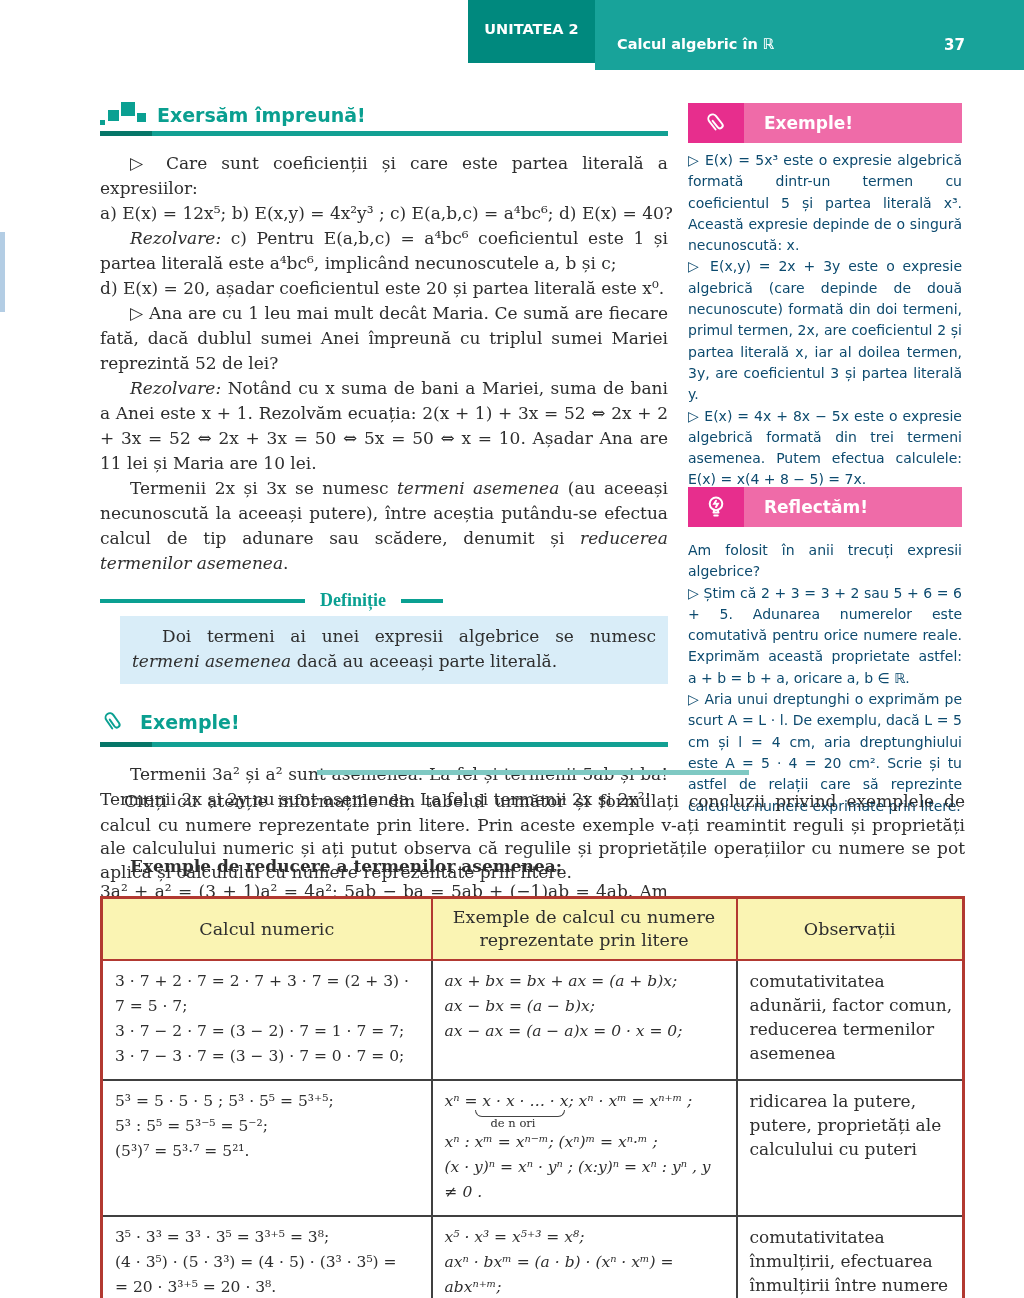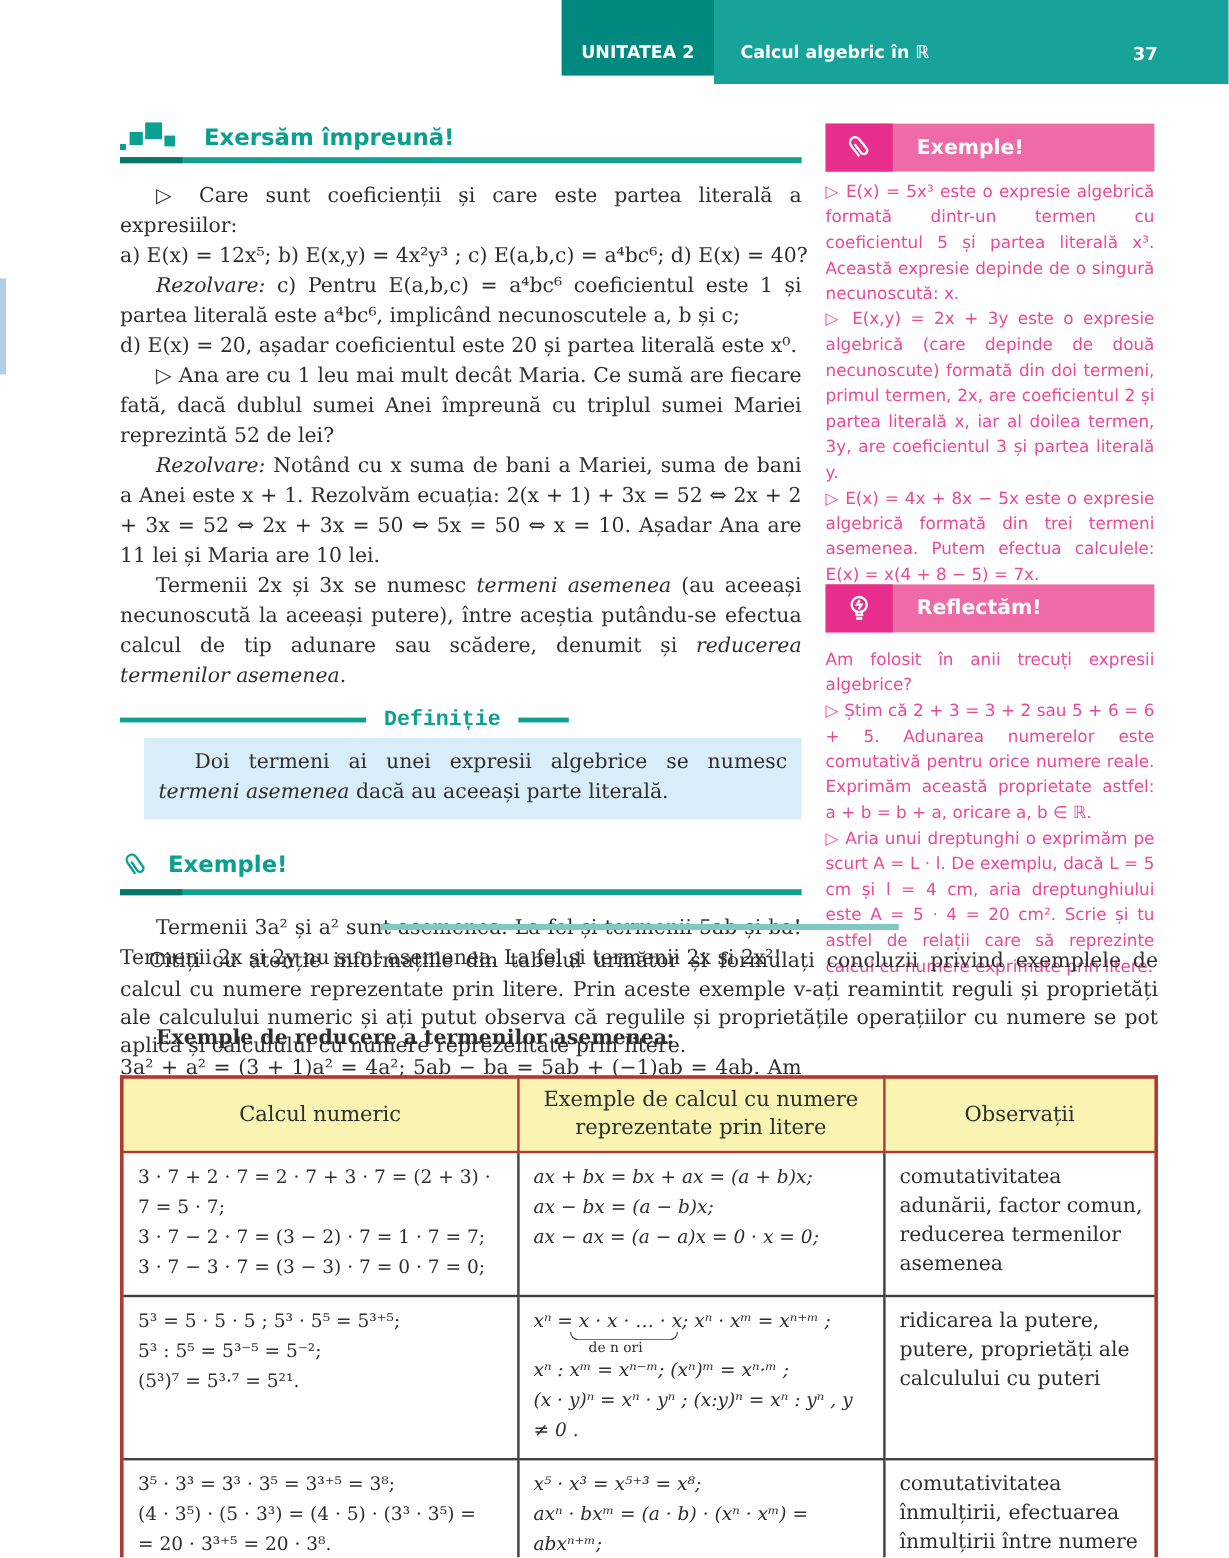--- a/index.html
+++ b/index.html
@@ -2,35 +2,35 @@
 <html><head>
 <meta charset="utf-8">
 <style>
   html,body{margin:0;padding:0;background:#ffffff;}
   .page{position:relative;width:1024px;height:1298px;background:#fff;overflow:hidden;
         font-family:"DejaVu Serif","DejaVu Sans","Liberation Serif",serif;color:#2e2e2e;}
 
   
   .hdr-bar{position:absolute;left:595px;top:0;width:429px;height:70px;background:#18a39a;}
   .hdr-unit{position:absolute;left:468px;top:0;width:127px;height:63px;background:#00897e;
-            display:flex;align-items:flex-end;justify-content:center;box-sizing:border-box;padding-bottom:11px;
+            display:flex;align-items:flex-end;justify-content:center;box-sizing:border-box;padding-bottom:26px;
             color:#fff;font-family:"DejaVu Sans","Liberation Sans",sans-serif;font-weight:bold;font-size:14.5px;}
   .hdr-title{position:absolute;left:617px;top:36px;color:#fff;
              font-family:"DejaVu Sans","Liberation Sans",sans-serif;font-weight:bold;font-size:14.5px;}
   .hdr-page{position:absolute;left:944px;top:36px;color:#fff;
             font-family:"DejaVu Sans","Liberation Sans",sans-serif;font-weight:bold;font-size:15px;}
 
   .edge-tab{position:absolute;left:0;top:232px;width:5px;height:80px;background:#b3cde4;}
 
   
   .left-col{position:absolute;left:100px;top:99px;width:568px;}
   .right-col{position:absolute;left:688px;top:0;width:274px;}
 
   
-  .sec-head{display:flex;align-items:flex-end;gap:24px;height:28px;}
+  .sec-head{display:flex;align-items:flex-end;gap:11px;height:28px;}
   .sec-title{color:#0a9f90;font-family:"DejaVu Sans","Liberation Sans",sans-serif;
              font-weight:bold;font-size:19px;line-height:1;padding-bottom:2px;}
   .rule{position:relative;height:5px;background:#12a093;margin-top:4px;}
   .rule::before{content:"";position:absolute;left:0;top:0;width:52px;height:5px;background:#067668;}
 
   .sq-icon{position:relative;width:46px;height:27px;}
   .sq-icon i{position:absolute;background:#0aa092;}
   .sq-icon .s1{left:0;top:20px;width:5px;height:5px;}
   .sq-icon .s2{left:8px;top:10px;width:11px;height:11px;}
   .sq-icon .s3{left:21px;top:2px;width:14px;height:14px;}
@@ -41,35 +41,35 @@
   .ind{text-indent:30px;}
   .it{font-style:italic;}
   .b{font-weight:bold;margin-top:42px;}
   .nowrap{white-space:nowrap;text-align:left;}
   .pblock{margin-top:15px;}
 
   
   .def-head{display:flex;align-items:center;margin-top:14px;}
   .def-head .l1{width:205px;height:4px;background:#0aa092;}
   .def-head .l2{width:42px;height:4px;background:#0aa092;}
-  .def-head .t{color:#0aa092;font-family:Liberation Mono, monospace;
+  .def-head .t{color:#0aa092;font-family:Liberation Serif, serif;
                font-weight:bold;font-size:18px;margin:0 15px;text-align:center;}
   .def-box{background:#d9edf8;margin-top:5px;padding:8px 12px 10px 12px;margin-left:20px;}
 
   
   .clip-head{display:flex;align-items:center;gap:14px;margin-top:22px;}
   .clip-head .sec-title{padding-bottom:0;}
 
   
   .side-box{position:absolute;left:0;width:274px;height:40px;background:#ef6ba8;display:flex;}
   .side-box .iconsq{width:56px;height:40px;background:#e72e8d;display:flex;align-items:center;justify-content:center;}
   .side-box .lbl{flex:1;display:flex;align-items:center;padding-left:20px;color:#fff;
                  font-family:"DejaVu Sans","Liberation Sans",sans-serif;font-weight:bold;font-size:17px;}
   .side-txt{position:absolute;left:0;width:274px;font-family:"DejaVu Sans","Liberation Sans",sans-serif;
-            font-size:14px;line-height:21.3px;text-align:justify;color:#ec4899;}
+            font-size:14px;line-height:21.3px;text-align:justify;color:#0c4a6e;}
   .side-txt p{margin:0;}
 
   
   .mid{position:absolute;left:100px;top:770px;width:865px;}
   .divider{width:432px;height:5px;background:#7fc9c3;margin:0 auto 15px auto;}
   .intro{font-size:17px;line-height:23.5px;text-align:justify;text-indent:24px;margin:0 0 12px 0;}
 
   table.tbl{border-collapse:collapse;width:862px;border:3px solid #b23931;table-layout:fixed;}
   .tbl th{background:#faf4b3;border:2px solid #b23931;font-weight:normal;font-size:17.5px;
           padding:7px 6px;line-height:23px;}

